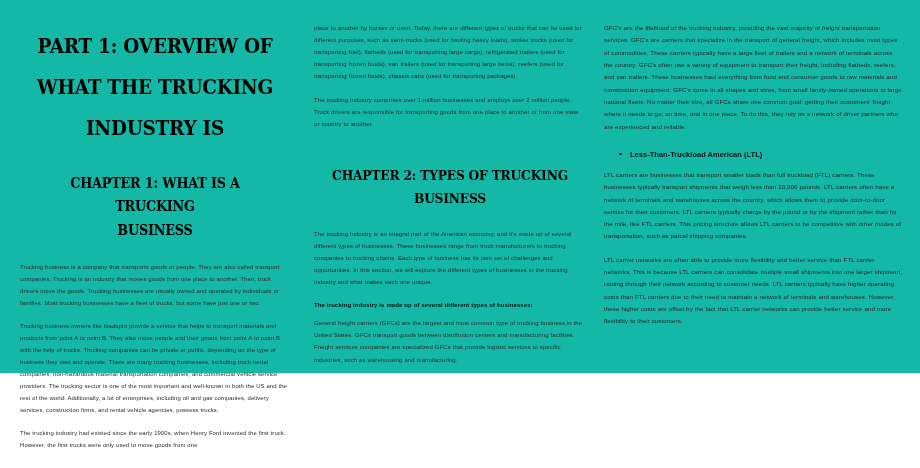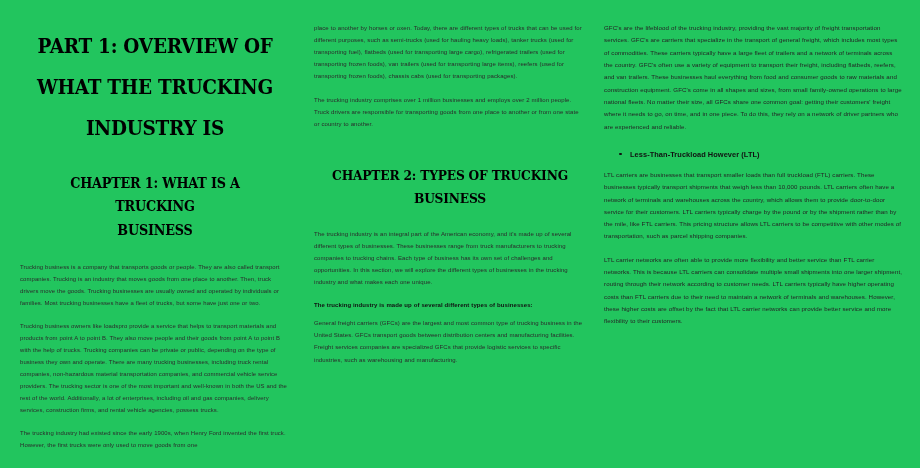--- a/index.html
+++ b/index.html
@@ -11,22 +11,22 @@
   body {
     width: 920px;
     height: 468px;
     overflow: hidden;
     font-family: "Liberation Sans", sans-serif;
     color: #1a1a1a;
   }
   .page {
     position: relative;
     width: 920px;
-    height: 468px;
-    background: #22c55e;
+    height: 373px;
+    background: #14b8a6;
     box-sizing: border-box;
     display: flex;
     flex-direction: row;
     align-items: flex-start;
   }
   .column {
     box-sizing: border-box;
     height: 468px;
     overflow: hidden;
     position: relative;
@@ -168,20 +168,20 @@
     <p class="body strong-line">The trucking industry is made up of several different types of businesses:</p>
 
 
     <p class="body">General freight carriers (GFCs) are the largest and most common type of trucking business in the United States. GFCs transport goods between distribution centers and manufacturing facilities. Freight services companies are specialized GFCs that provide logistic services to specific industries, such as warehousing and manufacturing.</p>
   </div>
 
   <div class="column col-3">
     <p class="body first-flow">GFC's are the lifeblood of the trucking industry, providing the vast majority of freight transportation services. GFC's are carriers that specialize in the transport of general freight, which includes most types of commodities. These carriers typically have a large fleet of trailers and a network of terminals across the country. GFC's often use a variety of equipment to transport their freight, including flatbeds, reefers, and van trailers. These businesses haul everything from food and consumer goods to raw materials and construction equipment. GFC's come in all shapes and sizes, from small family-owned operations to large national fleets. No matter their size, all GFCs share one common goal: getting their customers' freight where it needs to go, on time, and in one piece. To do this, they rely on a network of driver partners who are experienced and reliable.</p>
 
     <ul class="bullets">
-      <li>Less-Than-Truckload However (LTL)</li>
+      <li>Less-Than-Truckload American (LTL)</li>
     </ul>
 
     <p class="body">LTL carriers are businesses that transport smaller loads than full truckload (FTL) carriers. These businesses typically transport shipments that weigh less than 10,000 pounds. LTL carriers often have a network of terminals and warehouses across the country, which allows them to provide door-to-door service for their customers. LTL carriers typically charge by the pound or by the shipment rather than by the mile, like FTL carriers. This pricing structure allows LTL carriers to be competitive with other modes of transportation, such as parcel shipping companies.</p>
     <p class="body">LTL carrier networks are often able to provide more flexibility and better service than FTL carrier networks. This is because LTL carriers can consolidate multiple small shipments into one larger shipment, routing through their network according to customer needs. LTL carriers typically have higher operating costs than FTL carriers due to their need to maintain a network of terminals and warehouses. However, these higher costs are offset by the fact that LTL carrier networks can provide better service and more flexibility to their customers.</p>
   </div>
 
 </div>
 
 </body></html>

